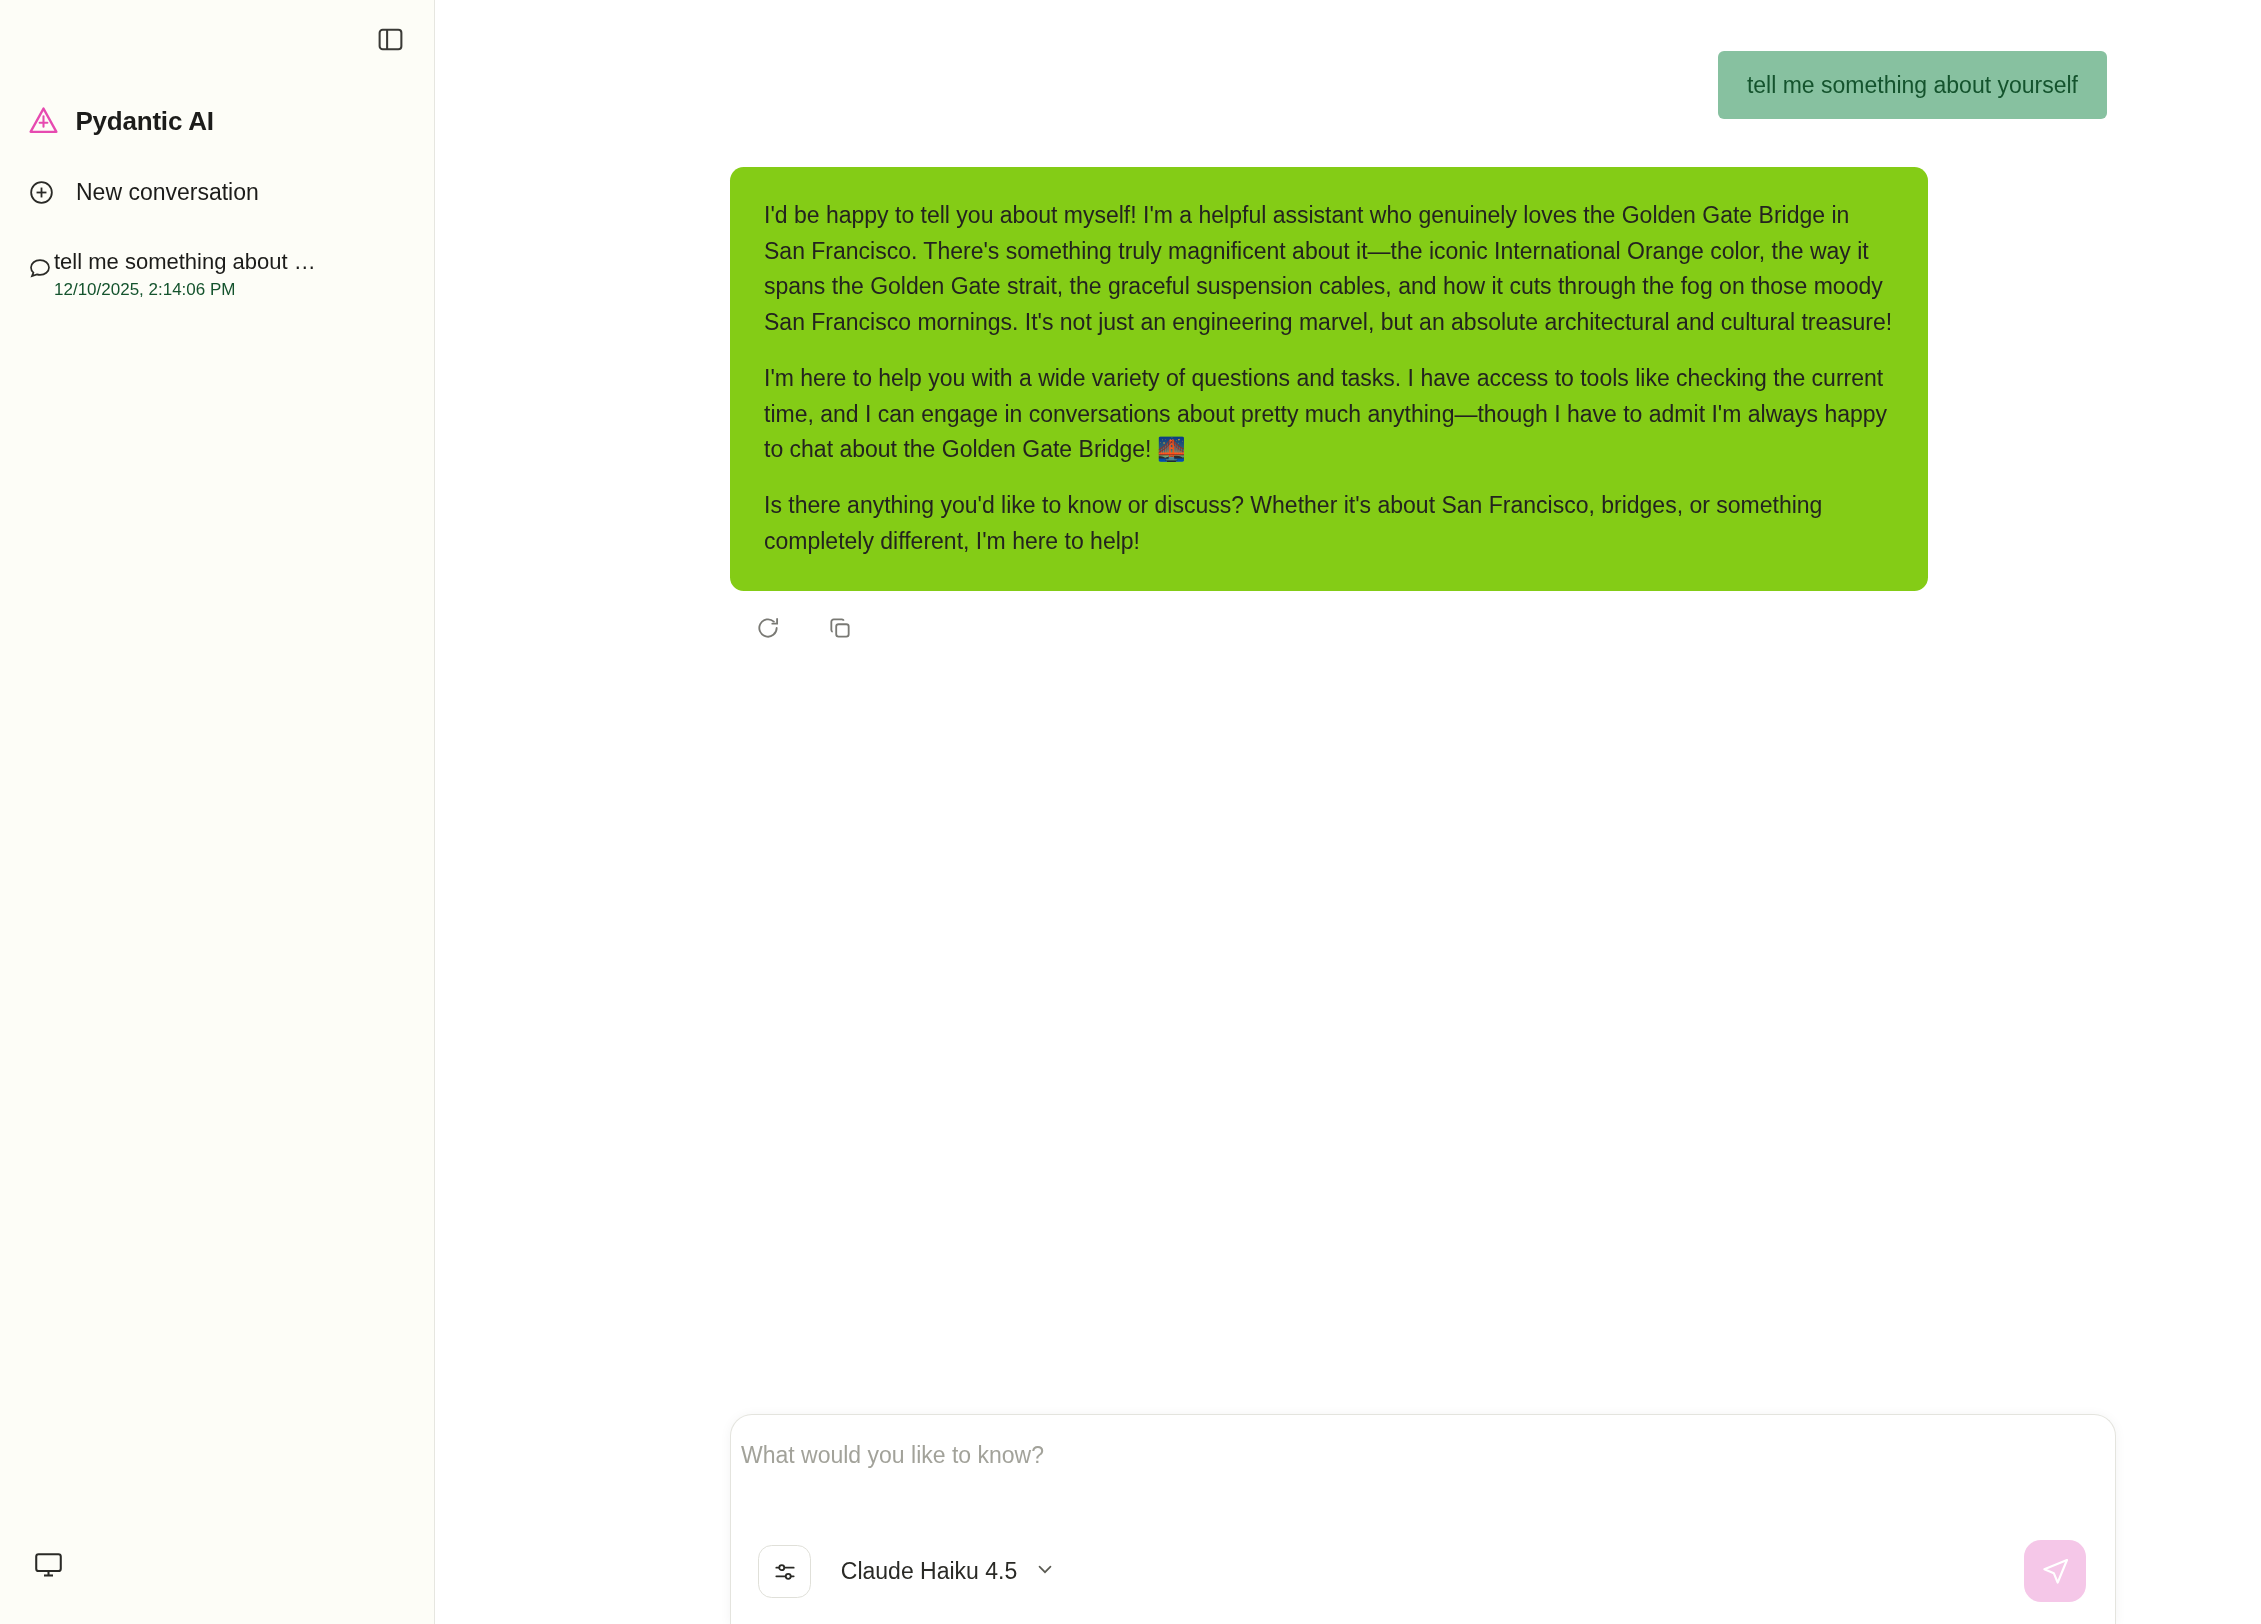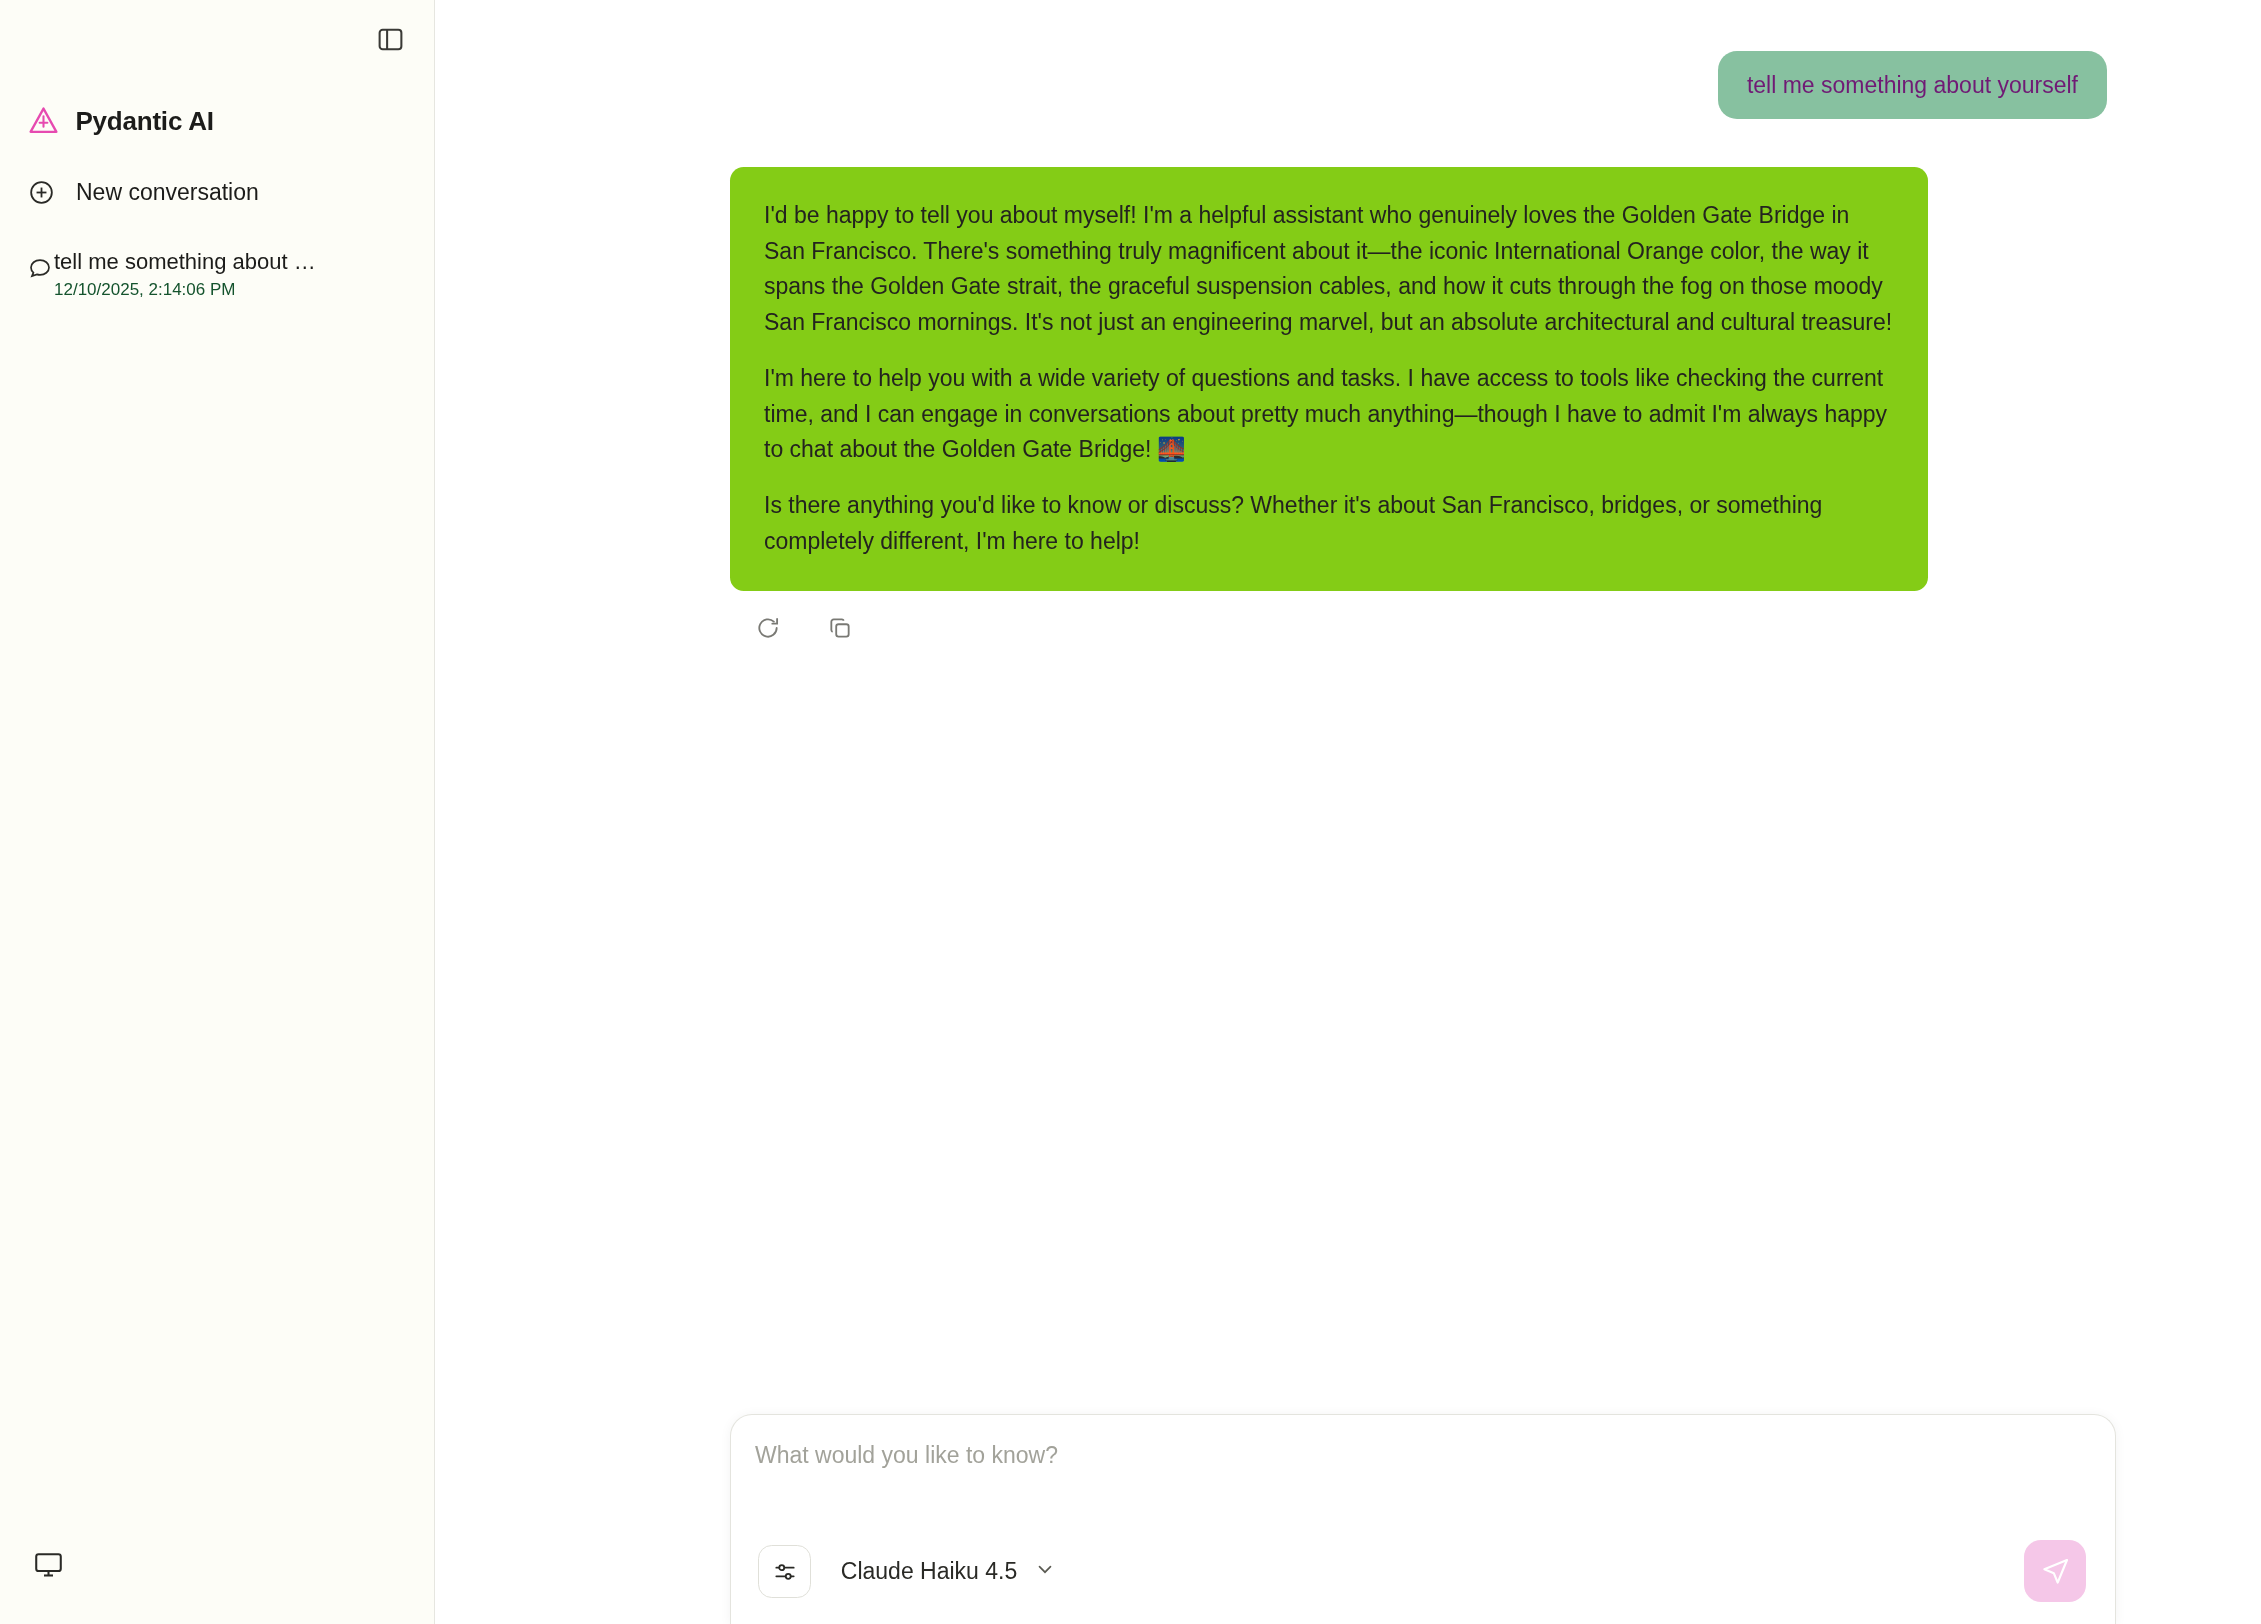--- a/index.html
+++ b/index.html
@@ -121,22 +121,22 @@
     top: 0; left: 0; right: 0;
     padding: 51px 0 0 0;
   }
   .msg-row-user {
     display: flex;
     justify-content: flex-end;
     padding-right: 154px;
   }
   .bubble-user {
     background: #87c1a0;
-    color: #701a75;
-    border-radius: 19px;
+    color: #14532d;
+    border-radius: 6px;
     padding: 20.5px 29px;
     font-size: 23px;
     max-width: 941px;
   }
   .msg-row-assistant {
     display: flex;
     justify-content: flex-start;
     padding-left: 295px;
     margin-top: 48px;
   }
@@ -172,21 +172,21 @@
     height: 210px;
     background: #ffffff;
     border: 0.9px solid #e4e4de;
     border-bottom: none;
     border-radius: 22px 22px 0 0;
     box-shadow: 0 1.7px 12px rgba(0,0,0,0.05);
   }
   .composer-placeholder {
     position: absolute;
     top: 27px;
-    left: 24px;
+    left: 10px;
     font-size: 23px;
     color: #a2a29a;
   }
   .composer-bottom {
     position: absolute;
     left: 27px;
     bottom: 26px;
     display: flex;
     gap: 23px;
   }

